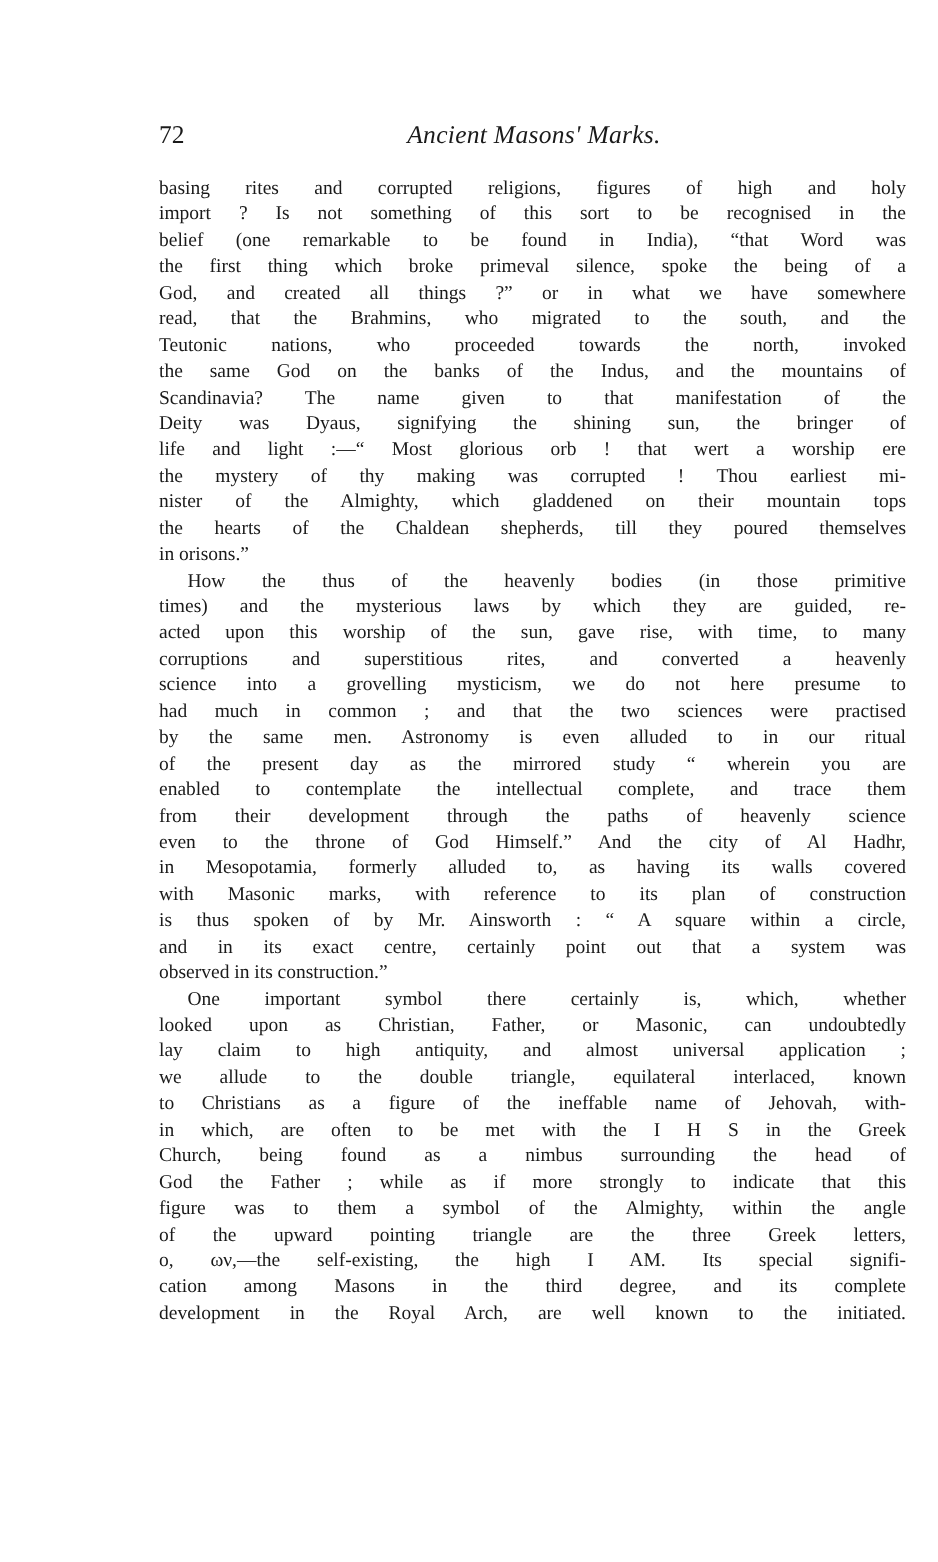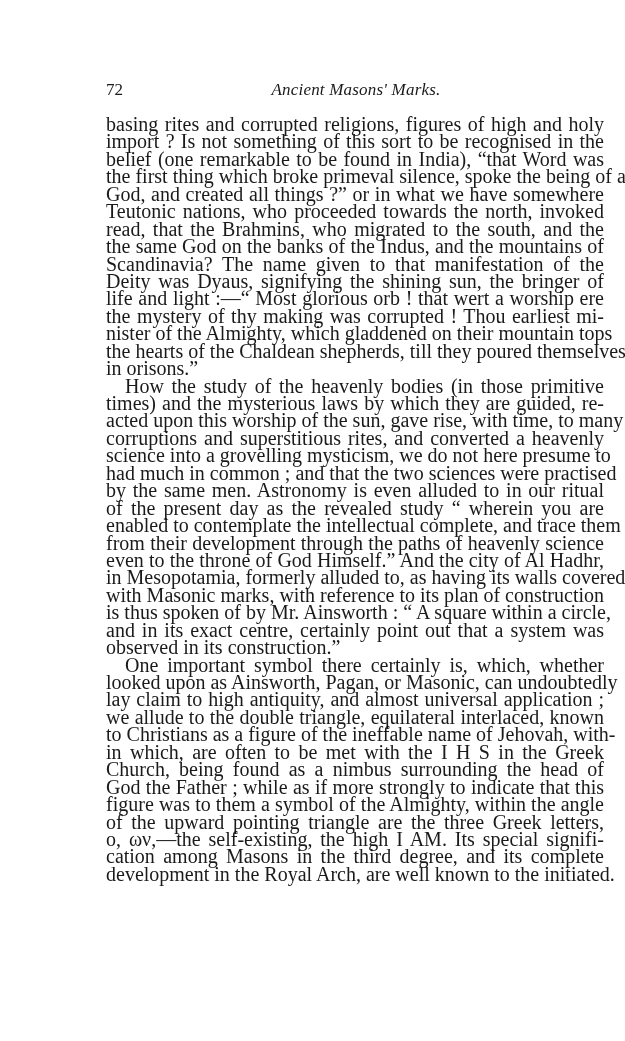--- a/index.html
+++ b/index.html
@@ -3,68 +3,68 @@
 <meta charset="utf-8">
 <style>
   html, body { margin: 0; padding: 0; background: #ffffff; }
   body { width: 625px; height: 1041px; position: relative; overflow: hidden; }
   .page { position: absolute; left: 0; top: 0; width: 625px; height: 1041px; background: #fff; color: #1a1a1a; }
   .header { position: absolute; left: 106px; top: 80px; width: 500px; height: 24px;
             font-family: "Liberation Serif", "DejaVu Serif", serif; font-size: 17px; }
   .page-number { position: absolute; left: 0; top: 0; font-weight: normal; }
   .running-title { position: absolute; left: 0; right: 0; text-align: center; font-style: italic; letter-spacing: 0.2px; }
   .body-text { position: absolute; left: 106px; top: 116px; width: 498px;
-               font-family: "Liberation Serif", "DejaVu Serif", serif; font-size: 20px; line-height: 17.45px; }
+               font-family: "Liberation Serif", "DejaVu Serif", serif; font-size: 13px; line-height: 17.45px; }
   .line { display: block; white-space: nowrap; text-align: justify; text-align-last: justify; height: 17.45px; overflow: visible; }
   .line.last { text-align-last: left; }
   .line.indent { padding-left: 19px; }
 </style>
 </head>
 <body>
 
 <div class="page">
   <div class="header">
     <span class="page-number">72</span>
     <span class="running-title">Ancient Masons' Marks.</span>
   </div>
 
   <div class="body-text" id="body-text">
       <span class="line">basing rites and corrupted religions, figures of high and holy</span>
       <span class="line">import ?   Is not something of this sort to be recognised in the</span>
       <span class="line">belief (one remarkable to be found in India), “that Word was</span>
       <span class="line">the first thing which broke primeval silence, spoke the being of a</span>
       <span class="line">God, and created all things ?” or in what we have somewhere</span>
+      <span class="line">read, that the Brahmins, who migrated to the south, and the</span>
       <span class="line">Teutonic nations, who proceeded towards the north, invoked</span>
-      <span class="line">read, that the Brahmins, who migrated to the south, and the</span>
       <span class="line">the same God on the banks of the Indus, and the mountains of</span>
       <span class="line">Scandinavia?  The name given to that manifestation of the</span>
       <span class="line">Deity was Dyaus, signifying the shining sun, the bringer of</span>
       <span class="line">life and light :—“ Most glorious orb ! that wert a worship ere</span>
       <span class="line">the mystery of thy making was corrupted !  Thou earliest mi-</span>
       <span class="line">nister of the Almighty, which gladdened on their mountain tops</span>
       <span class="line">the hearts of the Chaldean shepherds, till they poured themselves</span>
       <span class="line last">in orisons.”</span>
-      <span class="line indent">How the study of the heavenly bodies (in those primitive</span>
+      <span class="line indent">How the thus of the heavenly bodies (in those primitive</span>
       <span class="line">times) and the mysterious laws by which they are guided, re-</span>
       <span class="line">acted upon this worship of the sun, gave rise, with time, to many</span>
       <span class="line">corruptions and superstitious rites, and converted a heavenly</span>
       <span class="line">science into a grovelling mysticism, we do not here presume to</span>
       <span class="line">had much in common ; and that the two sciences were practised</span>
       <span class="line">by the same men.  Astronomy is even alluded to in our ritual</span>
-      <span class="line">of the present day as the revealed study “ wherein you are</span>
+      <span class="line">of the present day as the mirrored study “ wherein you are</span>
       <span class="line">enabled to contemplate the intellectual complete, and trace them</span>
       <span class="line">from their development through the paths of heavenly science</span>
       <span class="line">even to the throne of God Himself.”  And the city of Al Hadhr,</span>
       <span class="line">in Mesopotamia, formerly alluded to, as having its walls covered</span>
       <span class="line">with Masonic marks, with reference to its plan of construction</span>
       <span class="line">is thus spoken of by Mr. Ainsworth :  “ A square within a circle,</span>
       <span class="line">and in its exact centre, certainly point out that a system was</span>
       <span class="line last">observed in its construction.”</span>
       <span class="line indent">One important symbol there certainly is, which, whether</span>
-      <span class="line">looked upon as Ainsworth, Pagan, or Masonic, can undoubtedly</span>
+      <span class="line">looked upon as Christian, Father, or Masonic, can undoubtedly</span>
       <span class="line">lay claim to high antiquity, and almost universal application ;</span>
       <span class="line">we allude to the double triangle, equilateral interlaced, known</span>
       <span class="line">to Christians as a figure of the ineffable name of Jehovah, with-</span>
       <span class="line">in which, are often to be met with the I H S in the Greek</span>
       <span class="line">Church, being found as a nimbus surrounding the head of</span>
       <span class="line">God the Father ; while as if more strongly to indicate that this</span>
       <span class="line">figure was to them a symbol of the Almighty, within the angle</span>
       <span class="line">of the upward pointing triangle are the three Greek letters,</span>
       <span class="line">o, ων,—the self-existing, the high I AM.  Its special signifi-</span>
       <span class="line">cation among Masons in the third degree, and its complete</span>

